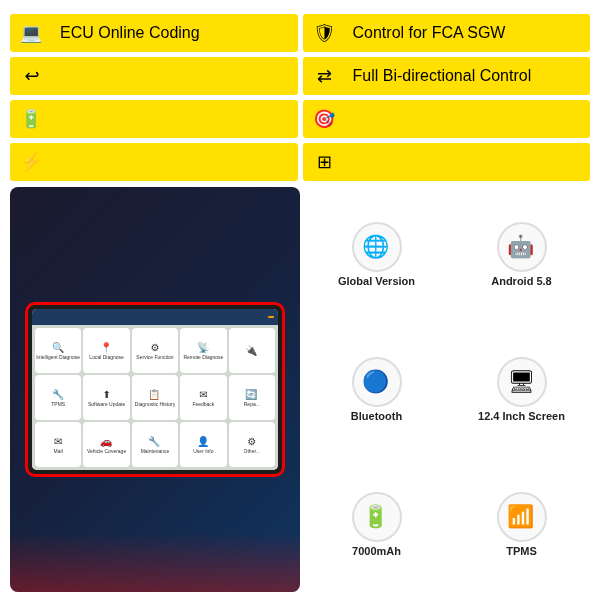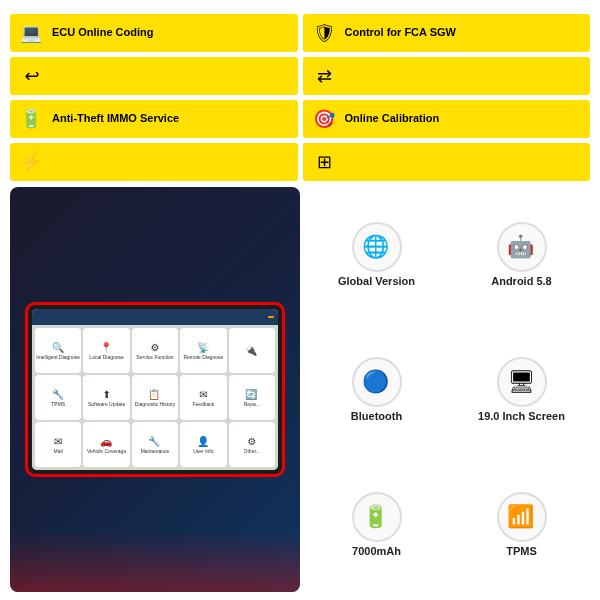--- a/index.html
+++ b/index.html
@@ -57,24 +57,25 @@
     .feature-icon {
       width: 28px;
       height: 28px;
       flex-shrink: 0;
       display: flex;
       align-items: center;
       justify-content: center;
       font-size: 18px;
     }
     .feature-label {
-      font-size: 11px;
-      font-weight: 700;
+      font-size: 16px;
+      font-weight: 400;
       color: #000;
       line-height: 1.2;
+      margin-left: 8px;
     }
     .bottom-section {
       display: flex;
       width: 100%;
       gap: 8px;
       flex: 1;
     }
     .device-image {
       width: 290px;
       flex-shrink: 0;
@@ -207,28 +208,27 @@
   </div>
       <div class="feature-item">
     <div class="feature-icon">🛡</div>
     <div class="feature-label">Control for FCA SGW</div>
   </div>
       <div class="feature-item">
     <div class="feature-icon">↩</div>
   </div>
       <div class="feature-item">
     <div class="feature-icon">⇄</div>
+    <div class="feature-label">Full Bi-directional Control</div>
   </div>
       <div class="feature-item">
     <div class="feature-icon">🔋</div>
-    <div class="feature-label">Anti-Theft IMMO Service</div>
   </div>
       <div class="feature-item">
     <div class="feature-icon">🎯</div>
-    <div class="feature-label">Online Calibration</div>
   </div>
       <div class="feature-item">
     <div class="feature-icon">⚡</div>
   </div>
       <div class="feature-item">
     <div class="feature-icon">⊞</div>
   </div>
     </div>
 
   <div class="bottom-section">
@@ -314,21 +314,21 @@
         <div class="spec-item">
     <div class="spec-icon-circle">🤖</div>
     <div class="spec-label">Android 5.8</div>
   </div>
         <div class="spec-item">
     <div class="spec-icon-circle">🔵</div>
     <div class="spec-label">Bluetooth</div>
   </div>
         <div class="spec-item">
     <div class="spec-icon-circle">🖥</div>
-    <div class="spec-label">19.0 Inch Screen</div>
+    <div class="spec-label">12.4 Inch Screen</div>
   </div>
         <div class="spec-item">
     <div class="spec-icon-circle">🔋</div>
     <div class="spec-label">7000mAh</div>
   </div>
         <div class="spec-item">
     <div class="spec-icon-circle">📶</div>
     <div class="spec-label">TPMS</div>
   </div>
       </div>

